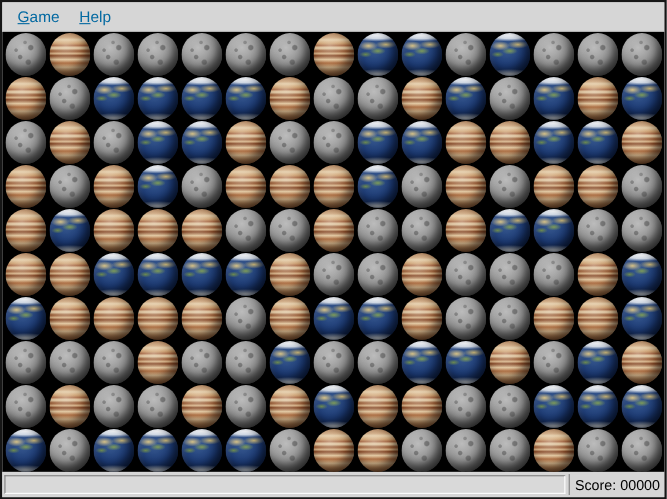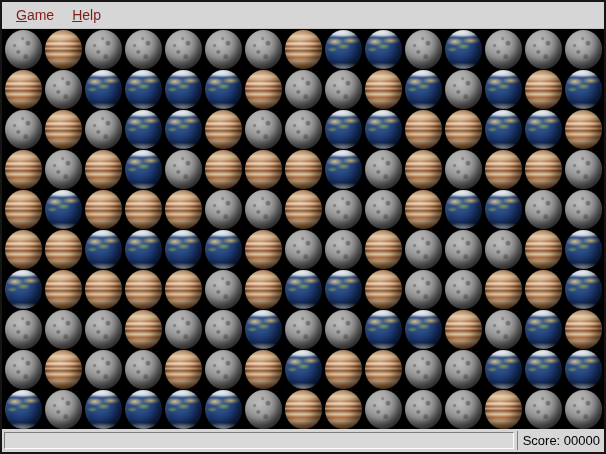--- a/index.html
+++ b/index.html
@@ -14,21 +14,21 @@
   }
 
   
   .menubar {
     height:27px; background:#d6d6d6;
     display:flex; align-items:center;
     padding-left:5px;
     border-bottom:1px solid #c2c2c2;
   }
   .menu-item {
-    padding:3px 9px; font-size:14px; color:#7f1d1d; cursor:default;
+    padding:3px 9px; font-size:14px; color:#0369a1; cursor:default;
   }
   .menu-item .ul { text-decoration:underline; }
 
   
   .board {
     height:400px; background:#000;
     display:grid;
     padding:0 1px;
     align-content:start;
   }

